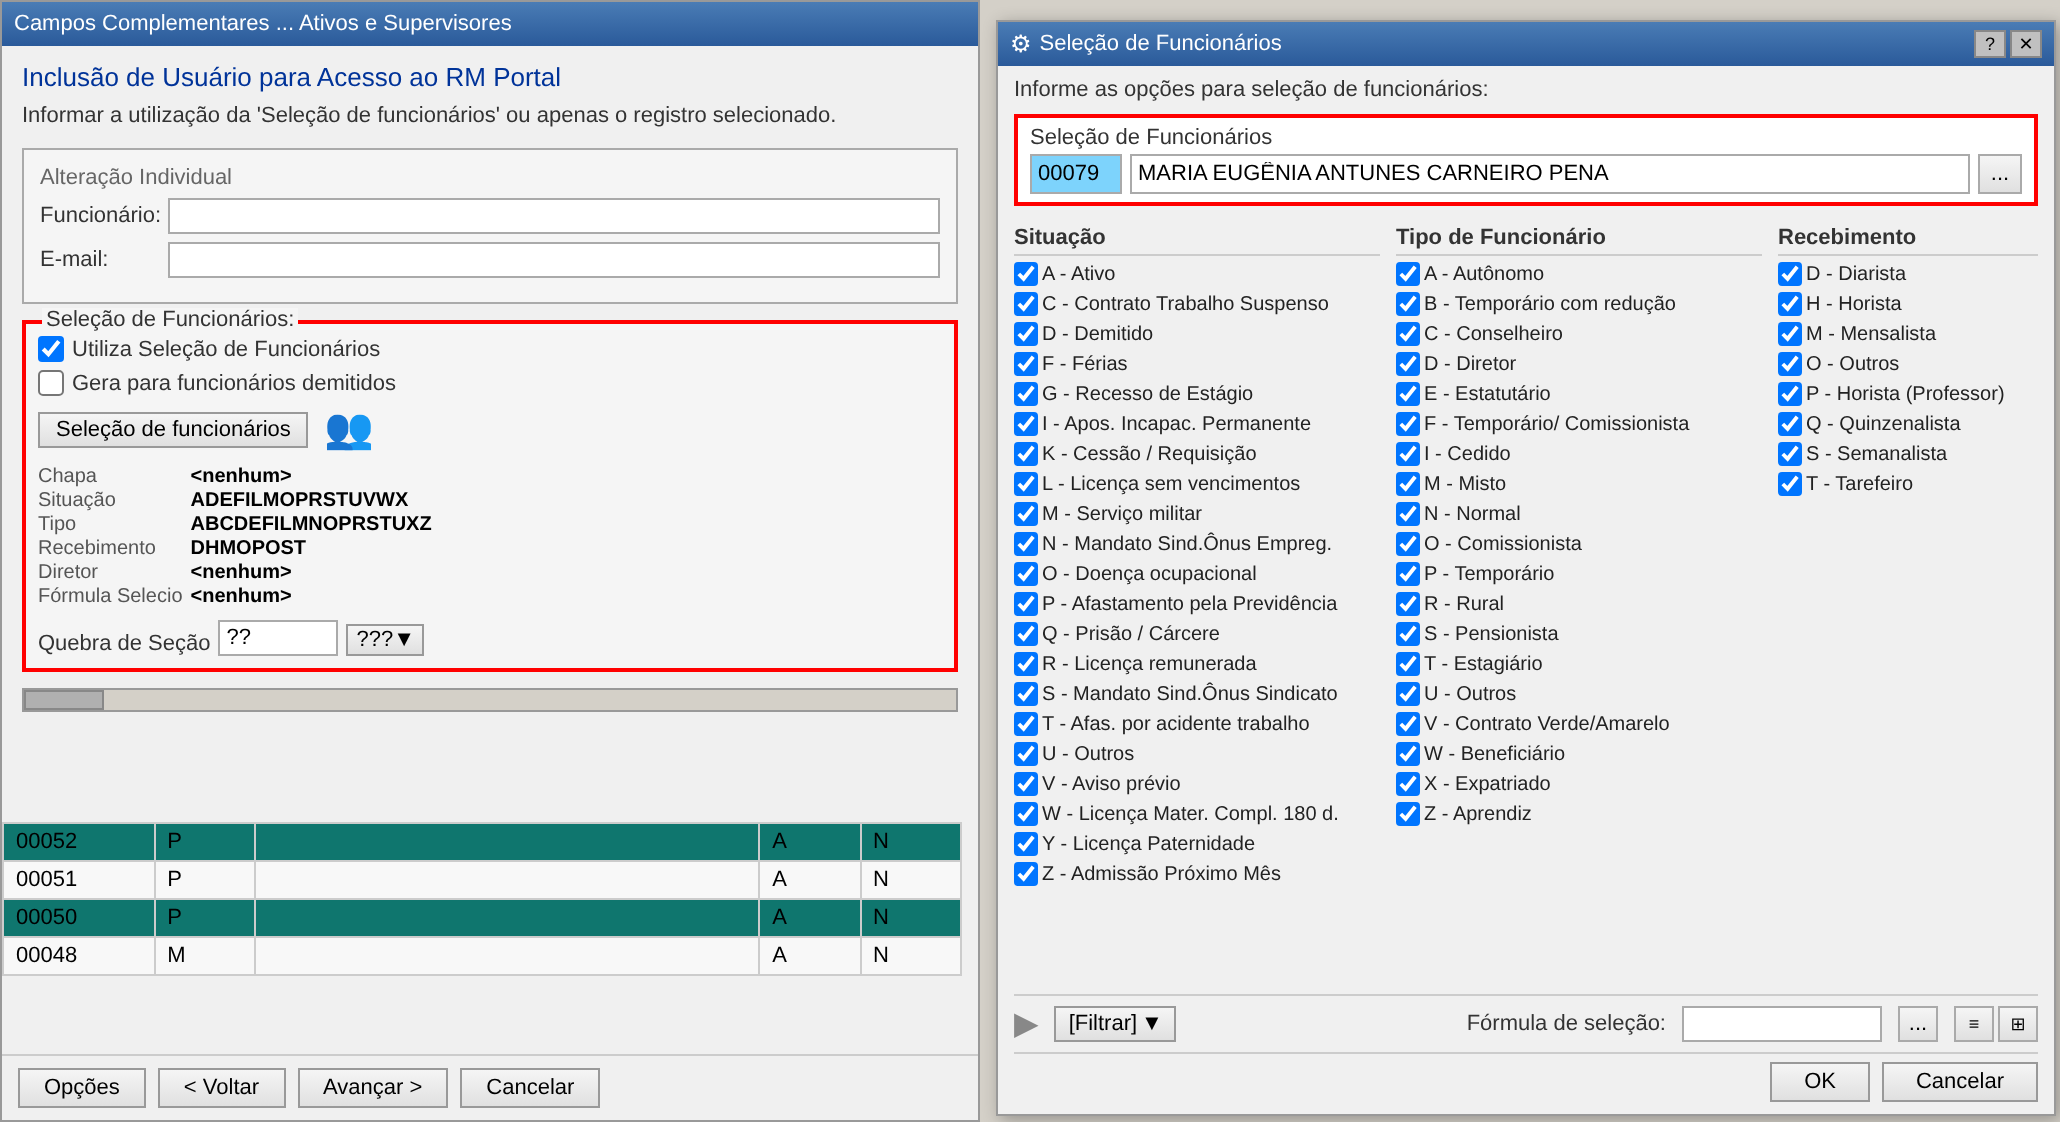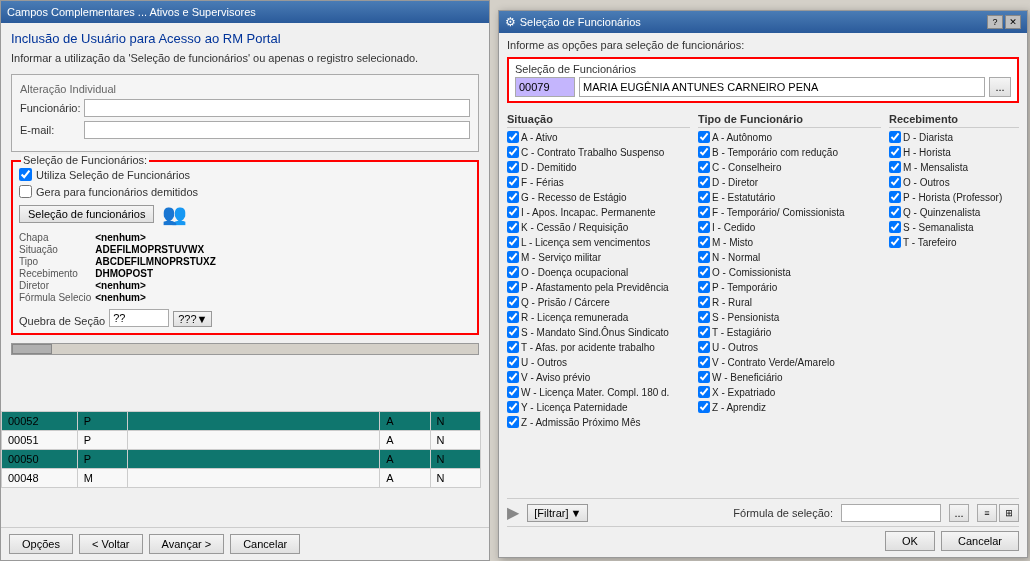--- a/index.html
+++ b/index.html
@@ -327,25 +327,25 @@
     }
 
     .chapa-row {
       display: flex;
       align-items: center;
       gap: 4px;
     }
 
     .chapa-num {
       border: 1px solid #aaa;
-      background: #c4b5fd;
+      background: #7dd3fc;
       padding: 1px 3px;
       font-size: 11px;
       height: 20px;
-      width: 60px;
+      width: 46px;
     }
 
     .chapa-name {
       border: 1px solid #aaa;
       background: white;
       padding: 1px 3px;
       font-size: 11px;
       height: 20px;
       flex: 1;
     }
@@ -648,20 +648,24 @@
             <div class="cb-item">
               <input type="checkbox" checked="" style="">
               <span class="cb-text">L - Licença sem vencimentos</span>
             </div>
             <div class="cb-item">
               <input type="checkbox" checked="" style="">
               <span class="cb-text">M - Serviço militar</span>
             </div>
             <div class="cb-item">
               <input type="checkbox" checked="" style="">
+              <span class="cb-text">N - Mandato Sind.Ônus Empreg.</span>
+            </div>
+            <div class="cb-item">
+              <input type="checkbox" checked="" style="">
               <span class="cb-text">O - Doença ocupacional</span>
             </div>
             <div class="cb-item">
               <input type="checkbox" checked="" style="">
               <span class="cb-text">P - Afastamento pela Previdência</span>
             </div>
             <div class="cb-item">
               <input type="checkbox" checked="" style="">
               <span class="cb-text">Q - Prisão / Cárcere</span>
             </div>

